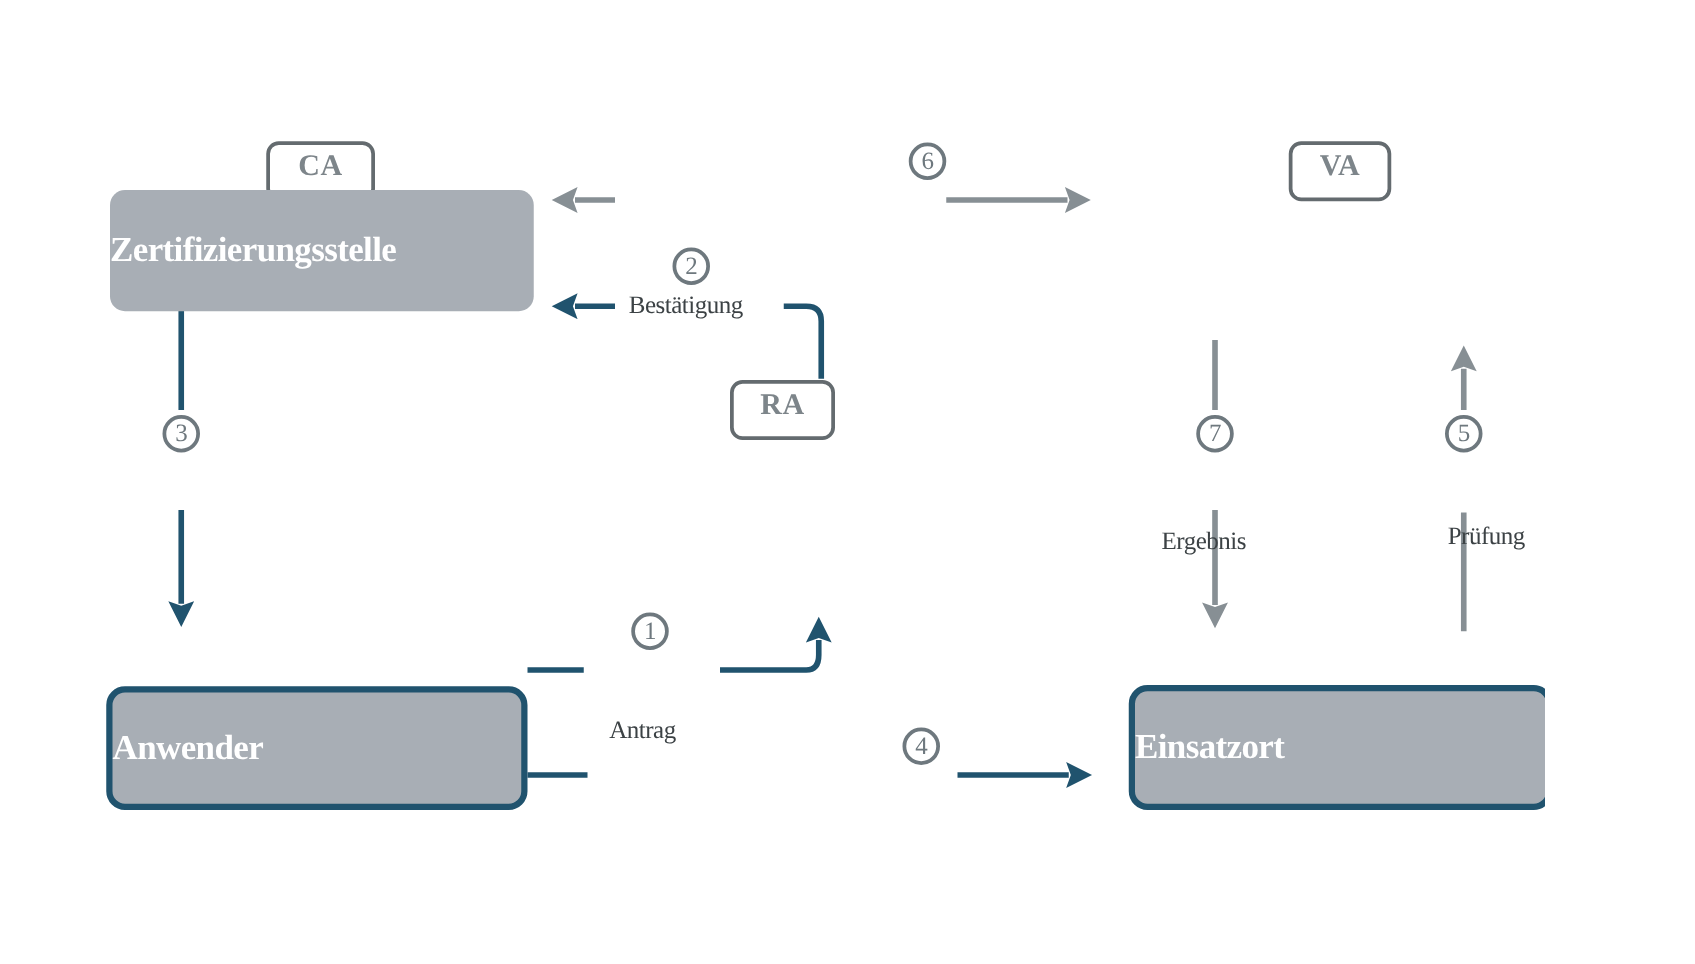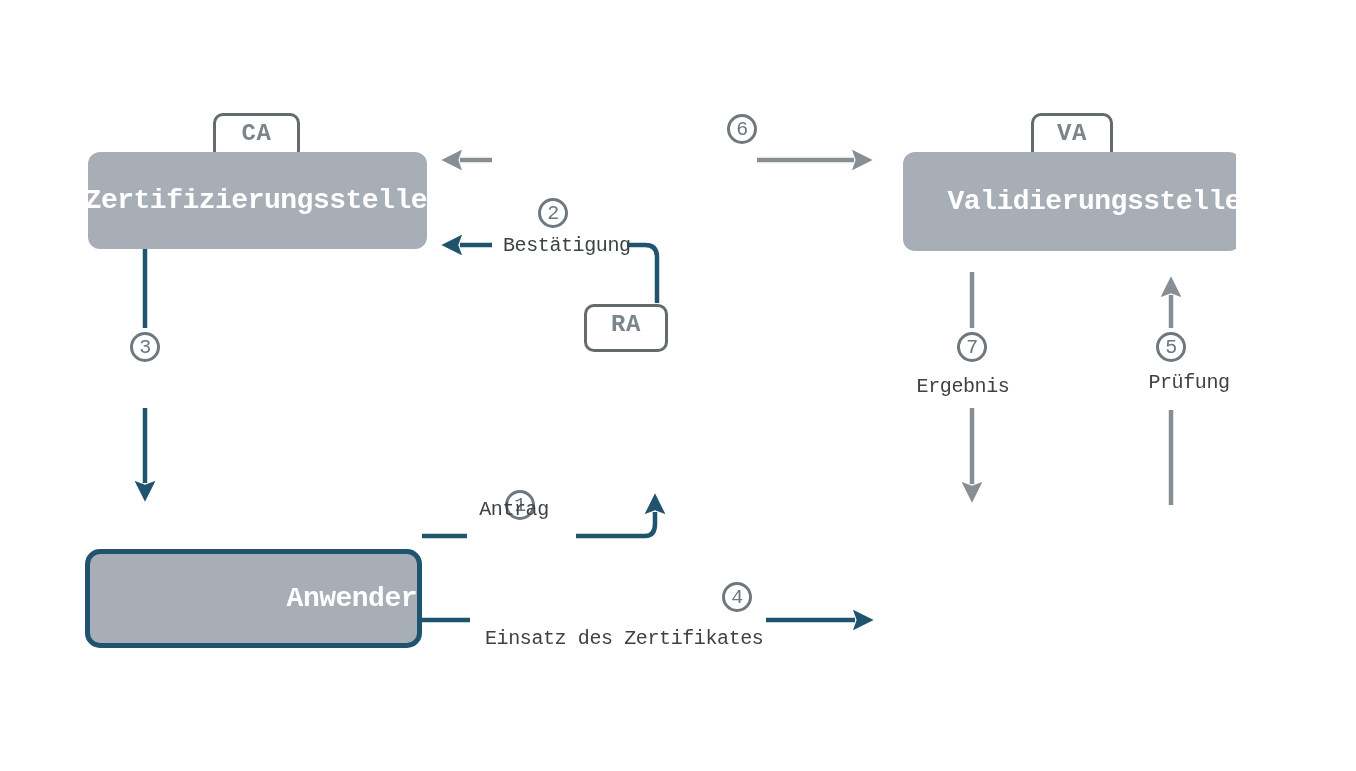--- a/index.html
+++ b/index.html
@@ -9,58 +9,58 @@
     --boxFill:#a8aeb5;
     --tabBorder:#646b6f;
     --tabText:#7d858a;
     --labelText:#3c4245;
     --titleText:#ffffff;
     --bg:#ffffff;
   }
   html,body{margin:0;padding:0;background:var(--bg);}
   .stage{
     position:relative;width:1236px;height:771px;background:var(--bg);
-    font-family:Liberation Mono, monospace;overflow:hidden;border-radius:25px;
+    font-family:Liberation Serif, serif;overflow:hidden;border-radius:25px;
   }
   .overlay{position:absolute;left:0;top:0;width:1356px;height:771px;z-index:1;}
   .overlay .navy{stroke:var(--navy);stroke-width:4.5;fill:none;}
   .overlay .gray{stroke:var(--arrowGray);stroke-width:4.5;fill:none;}
   .fill-navy{fill:var(--navy);}
   .fill-gray{fill:var(--arrowGray);}
 
   .tab{
     position:absolute;z-index:2;height:48px;background:#fff;
     border:3px solid var(--tabBorder);border-radius:10px;
     box-sizing:border-box;display:flex;justify-content:center;align-items:flex-start;
   }
   .tab span{
     font-weight:bold;font-size:24px;color:var(--tabText);
     letter-spacing:0.5px;padding-top:4px;
   }
   .node{
     position:absolute;z-index:3;background:var(--boxFill);border-radius:12px;
-    display:flex;align-items:center;justify-content:flex-end;box-sizing:border-box;
+    display:flex;align-items:center;justify-content:flex-start;box-sizing:border-box;
   }
   .node .title{
     color:var(--titleText);font-weight:bold;font-size:28px;letter-spacing:-0.5px;
   }
   .node.bordered{border:5px solid var(--navy);border-radius:15px;margin-top:20px;}
 
   .badge{
     position:absolute;z-index:4;width:30px;height:30px;box-sizing:border-box;
     background:#fff;border:3px solid var(--circleGray);border-radius:50%;
     color:var(--circleGray);font-size:20px;letter-spacing:-0.5px;
     display:flex;align-items:center;justify-content:center;
   }
   .flow-label{
     position:absolute;z-index:4;color:var(--labelText);
     font-size:20px;letter-spacing:-0.4px;white-space:nowrap;line-height:33px;
   }
   .anchor-left{transform:translateY(-50%);}
-  .anchor-center{transform:translate(-50%,-50%);text-align:right;}
+  .anchor-center{transform:translate(-50%,-50%);text-align:right;margin-top:48px;}
 </style>
 </head>
 <body>
 
 <div class="stage">
 
   <svg class="overlay" viewBox="0 0 1356 771" aria-hidden="true">
     <defs>
       <marker id="ah-navy" viewBox="0 0 10 10" refX="1" refY="5" markerWidth="5" markerHeight="4.6" orient="auto-start-reverse">
         <path d="M0,0 L10,5 L0,10 L1.8,5 z" class="fill-navy"></path>
@@ -98,36 +98,35 @@
   <div class="tab" style="left:1031px;top:113px;width:82px;">
     <span>VA</span>
   </div>
   <div class="tab" style="left:584px;top:304px;width:84px;">
     <span>RA</span>
   </div>
 
   <div class="node" style="left:88px;top:152px;width:339px;height:97px;">
     <span class="title">Zertifizierungsstelle</span>
   </div>
-  <div class="node" style="left:903px;top:152px;width:338px;height:99px;">
-    <span class="title">Validierungsstelle</span>
-  </div>
   <div class="node bordered" style="left:85px;top:529px;width:337px;height:99px;">
     <span class="title">Anwender</span>
+  </div>
+  <div class="node bordered" style="left:903px;top:528px;width:339px;height:100px;">
+    <span class="title">Einsatzort</span>
   </div>
 
   <div class="badge" style="left:505px;top:490px;">1</div>
   <div class="badge" style="left:538px;top:198px;">2</div>
   <div class="badge" style="left:130px;top:332px;">3</div>
   <div class="badge" style="left:722px;top:582px;">4</div>
   <div class="badge" style="left:1156px;top:332px;">5</div>
   <div class="badge" style="left:727px;top:114px;">6</div>
   <div class="badge" style="left:957px;top:332px;">7</div>
 
-  <div class="flow-label anchor-center" style="left:514px;top:509px;">Antrag</div>
+  <div class="flow-label anchor-center" style="left:514px;top:537px;">Antrag</div>
   <div class="flow-label anchor-left" style="left:503px;top:245px;">Bestätigung</div>
   <div class="flow-label anchor-left" style="left:485px;top:638px;">
-    <div>Einsatz des Zertifikates</div>
   </div>
   <div class="flow-label anchor-center" style="left:1189px;top:382px;">Prüfung</div>
   <div class="flow-label anchor-center" style="left:963px;top:386px;">Ergebnis</div>
 
 </div>
 
 </body></html>

